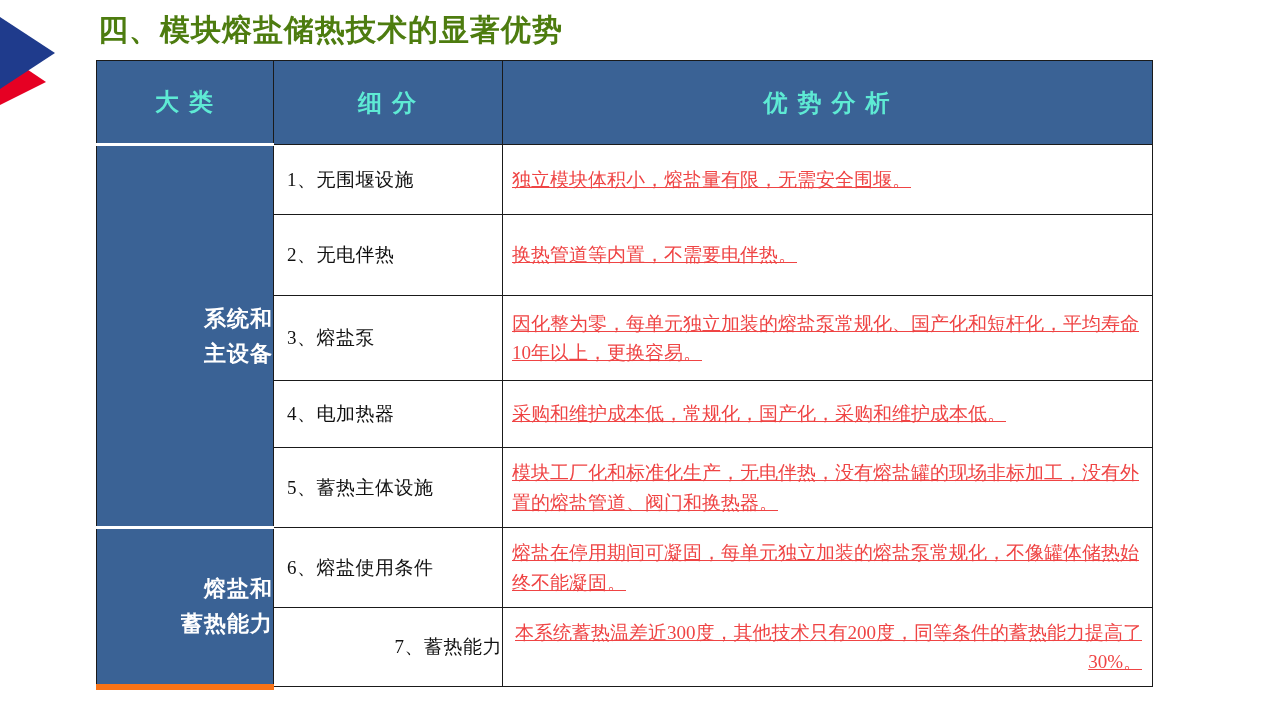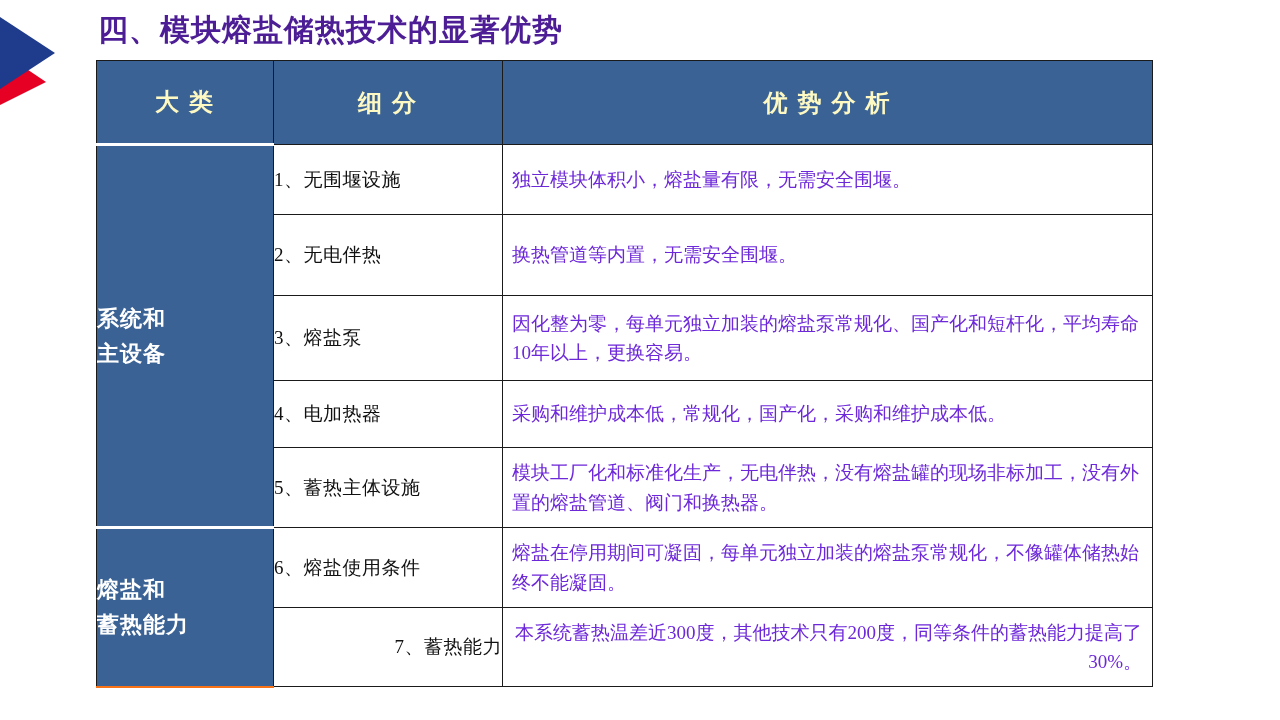--- a/index.html
+++ b/index.html
@@ -13,21 +13,21 @@
 
   
   .deco { position: absolute; left: 0; top: 5px; }
 
   
   .title {
     position: absolute;
     left: 98px; top: 10px;
     font-size: 30px;
     font-weight: bold;
-    color: #4c1d95;
+    color: #4d7c0f;
     letter-spacing: 1px;
     white-space: nowrap;
   }
 
   
   table.adv {
     position: absolute;
     left: 96px; top: 60px;
     width: 1056px;
     border-collapse: collapse;
@@ -35,56 +35,58 @@
   }
   col.c1 { width: 177px; }
   col.c2 { width: 229px; }
   col.c3 { width: 650px; }
 
   th, td { border: 1px solid #1a1a1a; }
 
   thead tr { height: 84px; }
   th {
     background: #3a6295;
-    color: #fef9c3;
+    color: #5eead4;
     font-size: 24px;
     font-weight: bold;
     letter-spacing: 2px;
     text-align: center;
     vertical-align: middle;
   }
   th.hc1 { border-bottom: 3px solid #ffffff; }
 
   td.cat {
     background: #3a6295;
     color: #ffffff;
     font-size: 22px;
     font-weight: bold;
-    text-align: left;
+    text-align: right;
     vertical-align: middle;
     line-height: 1.6;
     letter-spacing: 1px;
     border-top: 3px solid #ffffff;
     border-bottom: 3px solid #ffffff;
   }
   td.cat span { display: block; }
-  td.cat-last { border-bottom: 2px solid #f97316; }
+  td.cat-last { border-bottom: 6px solid #f97316; }
 
   td.sub {
     font-size: 19px;
     color: #111;
+    padding-left: 13px;
     vertical-align: middle;
     letter-spacing: 0.5px;
   }
   td.ana {
     font-size: 19px;
-    color: #6d28d9;
+    color: #ef4444;
     padding: 6px 10px 6px 9px;
     vertical-align: middle;
     line-height: 1.55;
+    text-decoration: underline;
   }
 
   tr.r1 { height: 70px; }
   tr.r2 { height: 81px; margin-top: 20px; }
   tr.r3 { height: 85px; }
   tr.r4 { height: 67px; }
   tr.r5 { height: 80px; margin-left: 20px; }
   tr.r6 { height: 80px; }
   tr.r7 { height: 79px; text-align: right; }
 </style>
@@ -117,21 +119,21 @@
       <tr class="r1">
         <td class="cat" rowspan="5">
           <span>系统和</span>
           <span>主设备</span>
         </td>
         <td class="sub">1、无围堰设施</td>
         <td class="ana">独立模块体积小，熔盐量有限，无需安全围堰。</td>
       </tr>
       <tr class="r2">
         <td class="sub">2、无电伴热</td>
-        <td class="ana">换热管道等内置，无需安全围堰。</td>
+        <td class="ana">换热管道等内置，不需要电伴热。</td>
       </tr>
       <tr class="r3">
         <td class="sub">3、熔盐泵</td>
         <td class="ana">因化整为零，每单元独立加装的熔盐泵常规化、国产化和短杆化，平均寿命10年以上，更换容易。</td>
       </tr>
       <tr class="r4">
         <td class="sub">4、电加热器</td>
         <td class="ana">采购和维护成本低，常规化，国产化，采购和维护成本低。</td>
       </tr>
       <tr class="r5">

